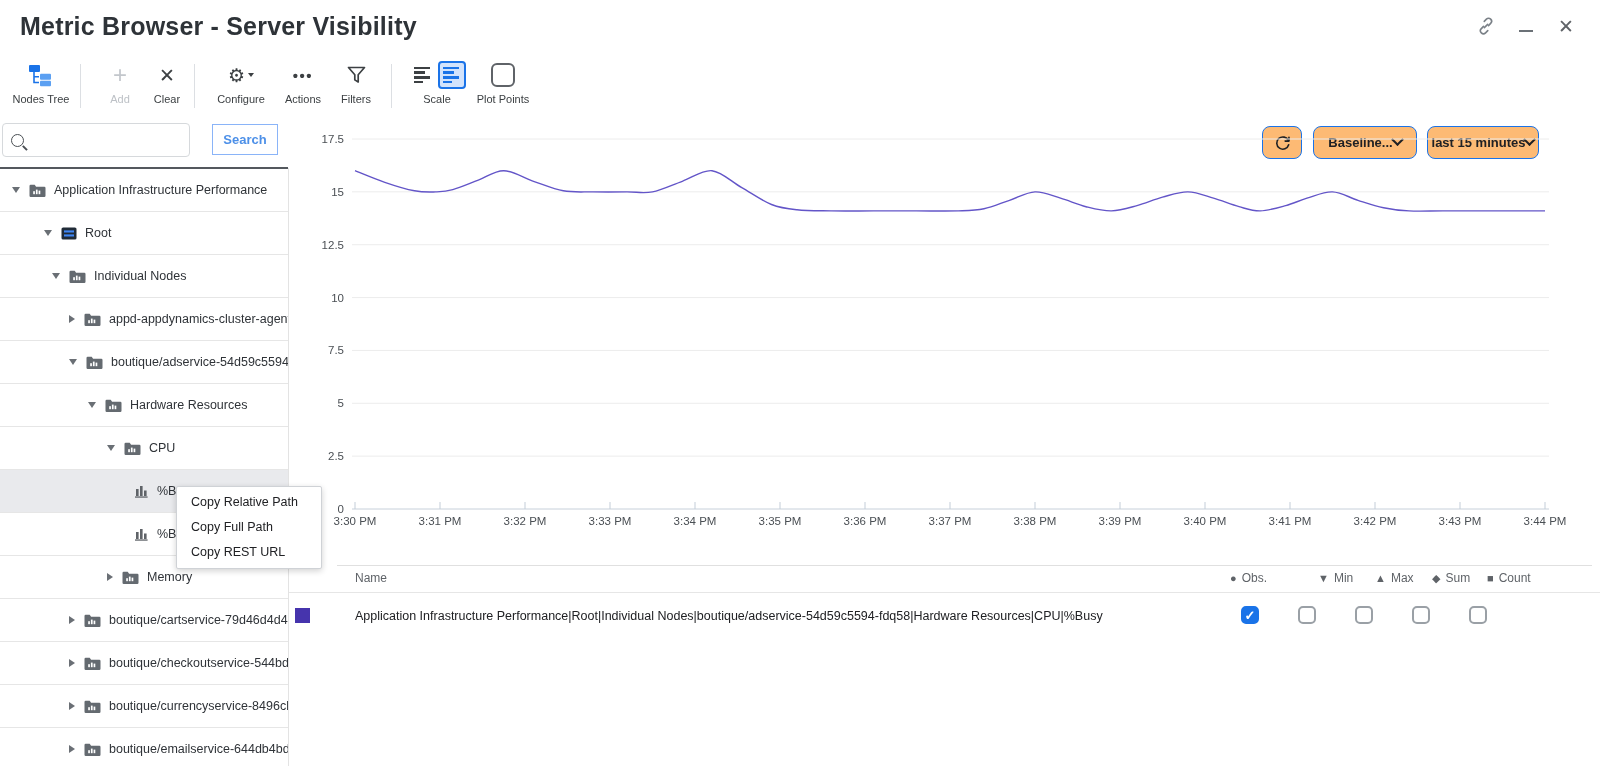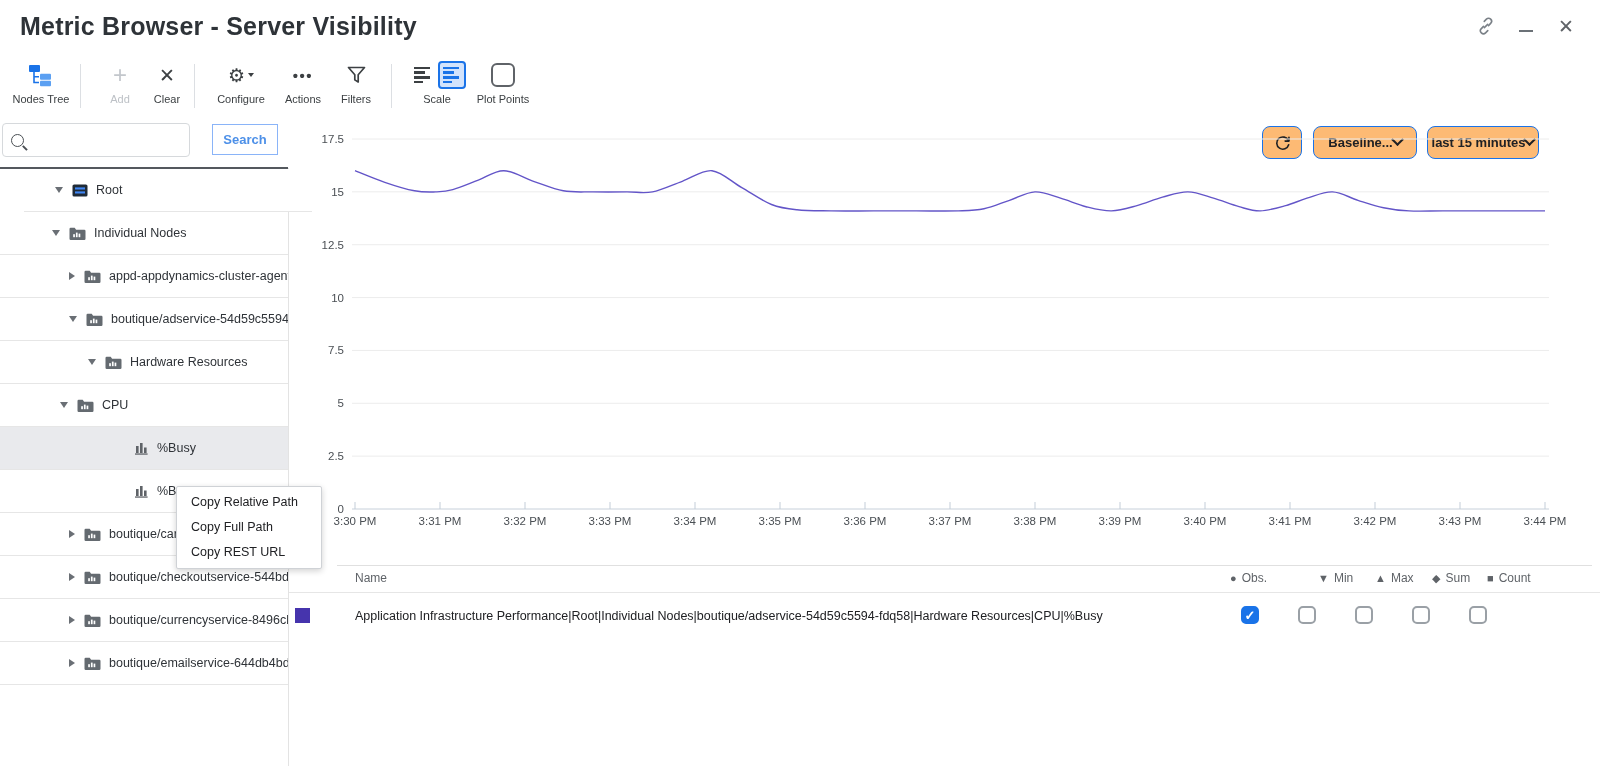--- a/index.html
+++ b/index.html
@@ -187,21 +187,35 @@
 
 <div class="abs" id="search-box">
   <span class="mag"></span>
   <input type="text" value="" style="">
 </div>
 <div class="abs" id="search-btn">Search</div>
 
 <div class="abs" id="tree-top-border"></div>
 <div class="abs" id="panel-divider"></div>
 <div class="abs" id="tree">
-    <div class="tree-row" style="padding-left: 31px; margin-left: 24px;">
+    <div class="tree-row" style="padding-left: 12px;">
+    <span class="caret down"></span>
+    <span class="ticon">
+        <svg width="17" height="13" viewBox="0 0 17 13">
+          <path d="M0.5 2 a1.2 1.2 0 0 1 1.2-1.2 h4 l1.4 1.9 h8.2 a1.2 1.2 0 0 1 1.2 1.2 v7.9 a1.2 1.2 0 0 1 -1.2 1.2 h-13.6 a1.2 1.2 0 0 1 -1.2-1.2 z" fill="#646a70"></path>
+          <g fill="#fff">
+            <rect x="4.2" y="7.2" width="1.7" height="3"></rect>
+            <rect x="6.9" y="5.6" width="1.7" height="4.6"></rect>
+            <rect x="9.6" y="6.6" width="1.7" height="3.6"></rect>
+          </g>
+        </svg>
+      </span>
+    <span class="tlabel">Application Infrastructure Performance</span>
+  </div>
+    <div class="tree-row" style="padding-left: 44px;">
     <span class="caret down"></span>
     <span class="ticon">
         <svg width="16" height="13" viewBox="0 0 16 13">
           <rect x="0.5" y="0.5" width="15" height="12" rx="1.6" fill="#202b37"></rect>
           <rect x="3" y="3.4" width="10" height="2.1" fill="#3f86f5"></rect>
           <rect x="3" y="7.4" width="10" height="2.1" fill="#3f86f5"></rect>
         </svg>
       </span>
     <span class="tlabel">Root</span>
   </div>
@@ -254,21 +268,21 @@
           <path d="M0.5 2 a1.2 1.2 0 0 1 1.2-1.2 h4 l1.4 1.9 h8.2 a1.2 1.2 0 0 1 1.2 1.2 v7.9 a1.2 1.2 0 0 1 -1.2 1.2 h-13.6 a1.2 1.2 0 0 1 -1.2-1.2 z" fill="#646a70"></path>
           <g fill="#fff">
             <rect x="4.2" y="7.2" width="1.7" height="3"></rect>
             <rect x="6.9" y="5.6" width="1.7" height="4.6"></rect>
             <rect x="9.6" y="6.6" width="1.7" height="3.6"></rect>
           </g>
         </svg>
       </span>
     <span class="tlabel">Hardware Resources</span>
   </div>
-    <div class="tree-row" style="padding-left: 60px;">
+    <div class="tree-row" style="padding-left: 107px;">
     <span class="caret down"></span>
     <span class="ticon">
         <svg width="17" height="13" viewBox="0 0 17 13">
           <path d="M0.5 2 a1.2 1.2 0 0 1 1.2-1.2 h4 l1.4 1.9 h8.2 a1.2 1.2 0 0 1 1.2 1.2 v7.9 a1.2 1.2 0 0 1 -1.2 1.2 h-13.6 a1.2 1.2 0 0 1 -1.2-1.2 z" fill="#646a70"></path>
           <g fill="#fff">
             <rect x="4.2" y="7.2" width="1.7" height="3"></rect>
             <rect x="6.9" y="5.6" width="1.7" height="4.6"></rect>
             <rect x="9.6" y="6.6" width="1.7" height="3.6"></rect>
           </g>
         </svg>
@@ -295,20 +309,34 @@
         <svg width="14" height="13" viewBox="0 0 14 13">
           <g fill="#5f6368">
             <rect x="1" y="4" width="2.6" height="7"></rect>
             <rect x="5" y="1" width="2.6" height="10"></rect>
             <rect x="9" y="5.5" width="2.6" height="5.5"></rect>
             <rect x="0" y="11.4" width="12.6" height="1.3"></rect>
           </g>
         </svg>
       </span>
     <span class="tlabel">%Busy</span>
+  </div>
+    <div class="tree-row" style="padding-left: 107px;">
+    <span class="caret right"></span>
+    <span class="ticon">
+        <svg width="17" height="13" viewBox="0 0 17 13">
+          <path d="M0.5 2 a1.2 1.2 0 0 1 1.2-1.2 h4 l1.4 1.9 h8.2 a1.2 1.2 0 0 1 1.2 1.2 v7.9 a1.2 1.2 0 0 1 -1.2 1.2 h-13.6 a1.2 1.2 0 0 1 -1.2-1.2 z" fill="#646a70"></path>
+          <g fill="#fff">
+            <rect x="4.2" y="7.2" width="1.7" height="3"></rect>
+            <rect x="6.9" y="5.6" width="1.7" height="4.6"></rect>
+            <rect x="9.6" y="6.6" width="1.7" height="3.6"></rect>
+          </g>
+        </svg>
+      </span>
+    <span class="tlabel">Memory</span>
   </div>
     <div class="tree-row" style="padding-left: 69px;">
     <span class="caret right"></span>
     <span class="ticon">
         <svg width="17" height="13" viewBox="0 0 17 13">
           <path d="M0.5 2 a1.2 1.2 0 0 1 1.2-1.2 h4 l1.4 1.9 h8.2 a1.2 1.2 0 0 1 1.2 1.2 v7.9 a1.2 1.2 0 0 1 -1.2 1.2 h-13.6 a1.2 1.2 0 0 1 -1.2-1.2 z" fill="#646a70"></path>
           <g fill="#fff">
             <rect x="4.2" y="7.2" width="1.7" height="3"></rect>
             <rect x="6.9" y="5.6" width="1.7" height="4.6"></rect>
             <rect x="9.6" y="6.6" width="1.7" height="3.6"></rect>

